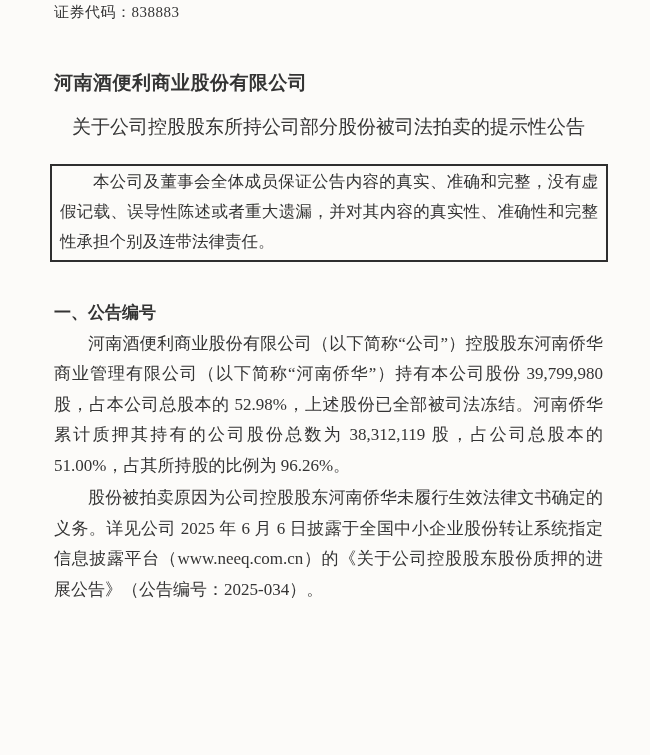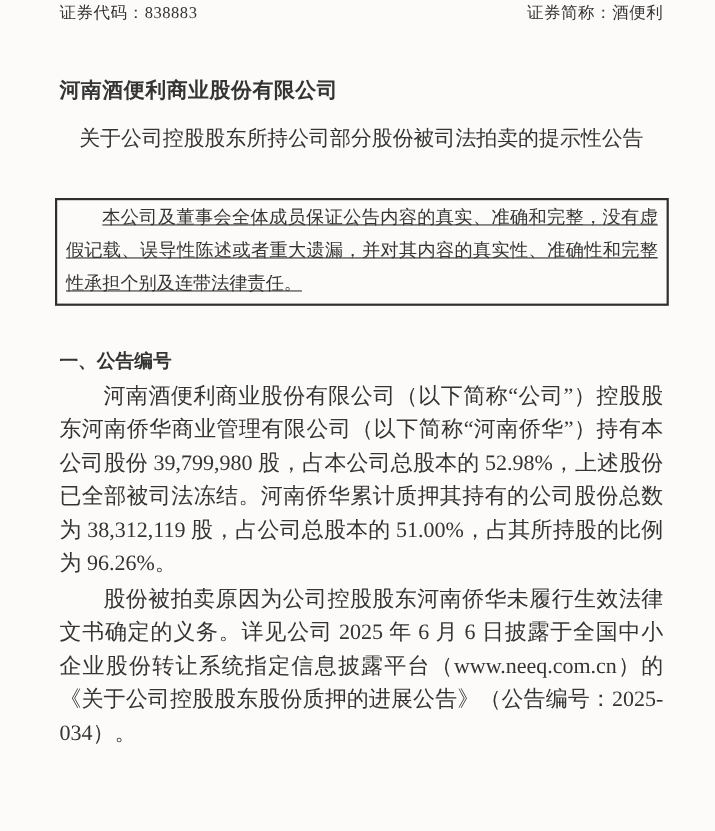--- a/index.html
+++ b/index.html
@@ -36,51 +36,49 @@
     letter-spacing: 0.5px;
   }
   .subtitle {
     margin: 22px 0 0 0;
     text-align: center;
     font-size: 19px;
     font-weight: normal;
     line-height: 22px;
   }
   .disclaimer-box {
-    margin: 42px -5px 0 -4px;
+    margin: 26px -5px 0 -4px;
     border: 2px solid #2f2f2f;
     padding: 1px 8px 3px 8px;
     font-size: 16.5px;
     line-height: 30px;
     text-align: justify;
     text-indent: 2em;
-    text-decoration: underline;
   }
   .section-heading {
     margin-top: 36px;
     font-size: 17px;
     font-weight: bold;
     line-height: 30.5px;
   }
   .body-text p {
     margin: 0 0 2px 0;
-    font-size: 20px;
+    font-size: 17px;
     line-height: 30.5px;
     text-align: justify;
     text-indent: 2em;
   }
 </style>
 </head>
 <body>
 
 <div class="page">
 
   <div class="doc-header">
     <span class="pair"><span>证券代码：</span><span>838883</span></span>
-    <span class="pair"><span>证券简称：</span><span>酒便利</span></span>
   </div>
 
   <h1 class="title">河南酒便利商业股份有限公司</h1>
 
   <h2 class="subtitle">关于公司控股股东所持公司部分股份被司法拍卖的提示性公告</h2>
 
   <div class="disclaimer-box">本公司及董事会全体成员保证公告内容的真实、准确和完整，没有虚假记载、误导性陈述或者重大遗漏，并对其内容的真实性、准确性和完整性承担个别及连带法律责任。</div>
 
   <div class="section-heading">一、公告编号</div>
 

